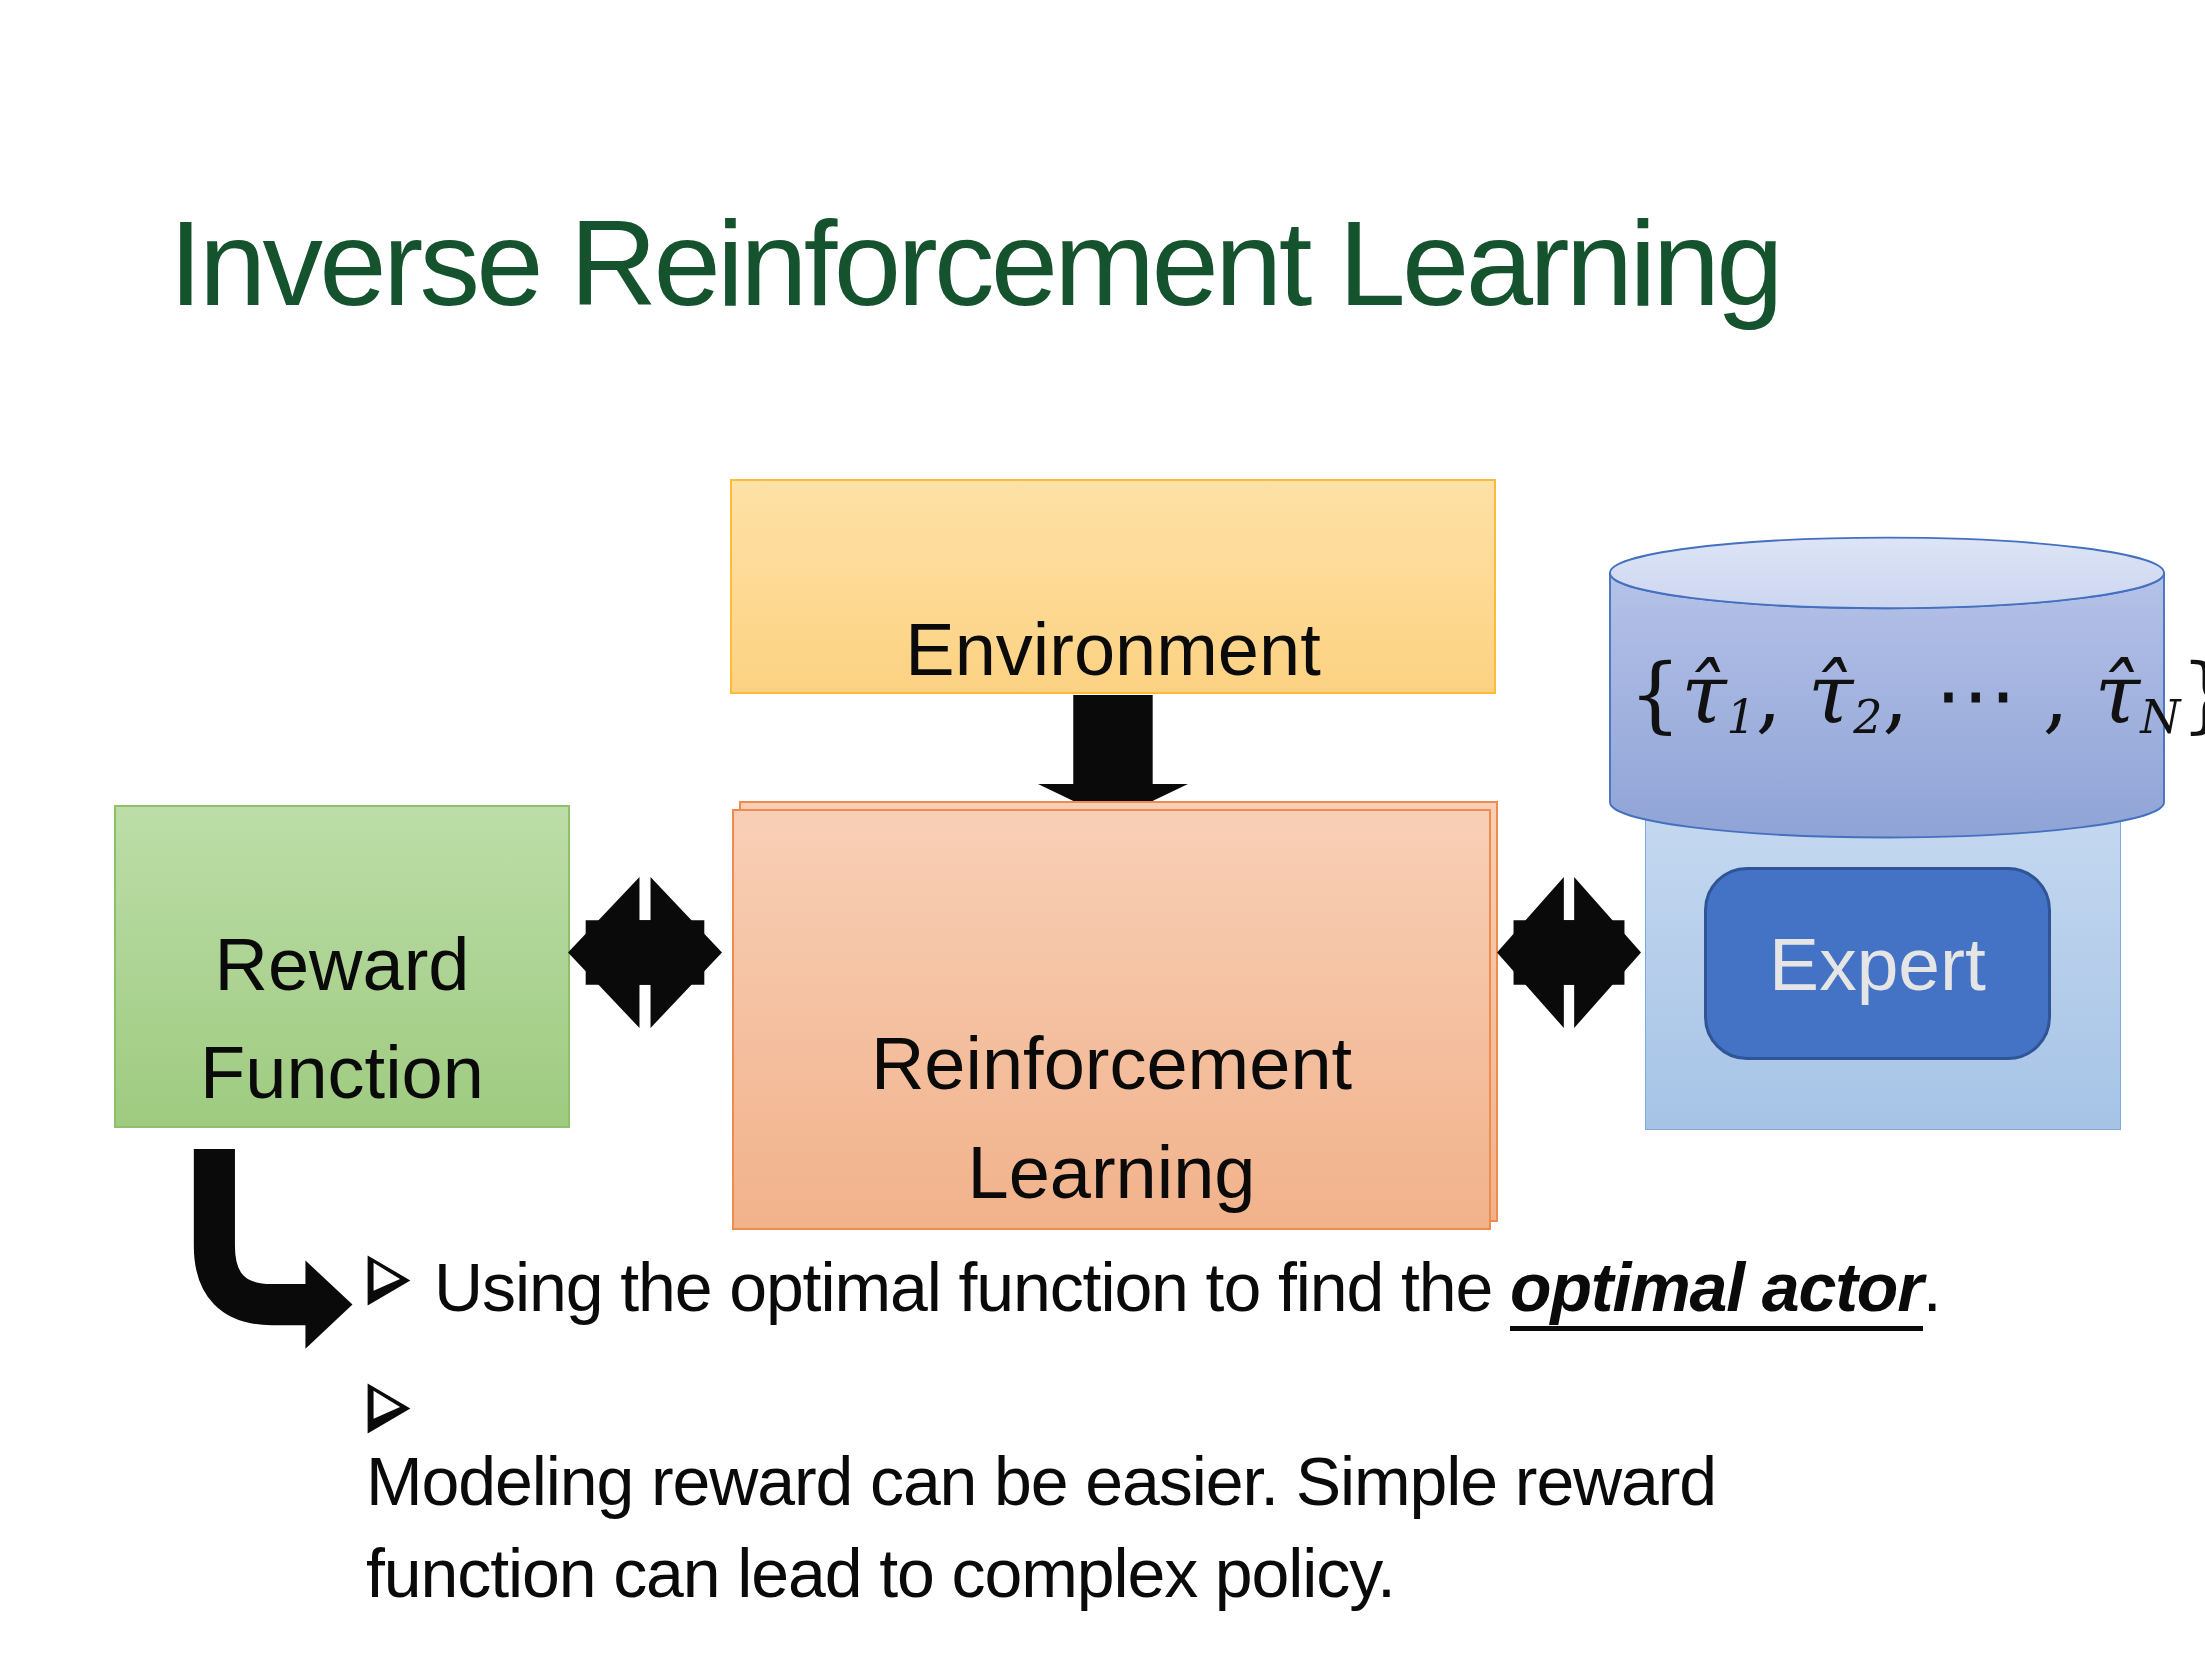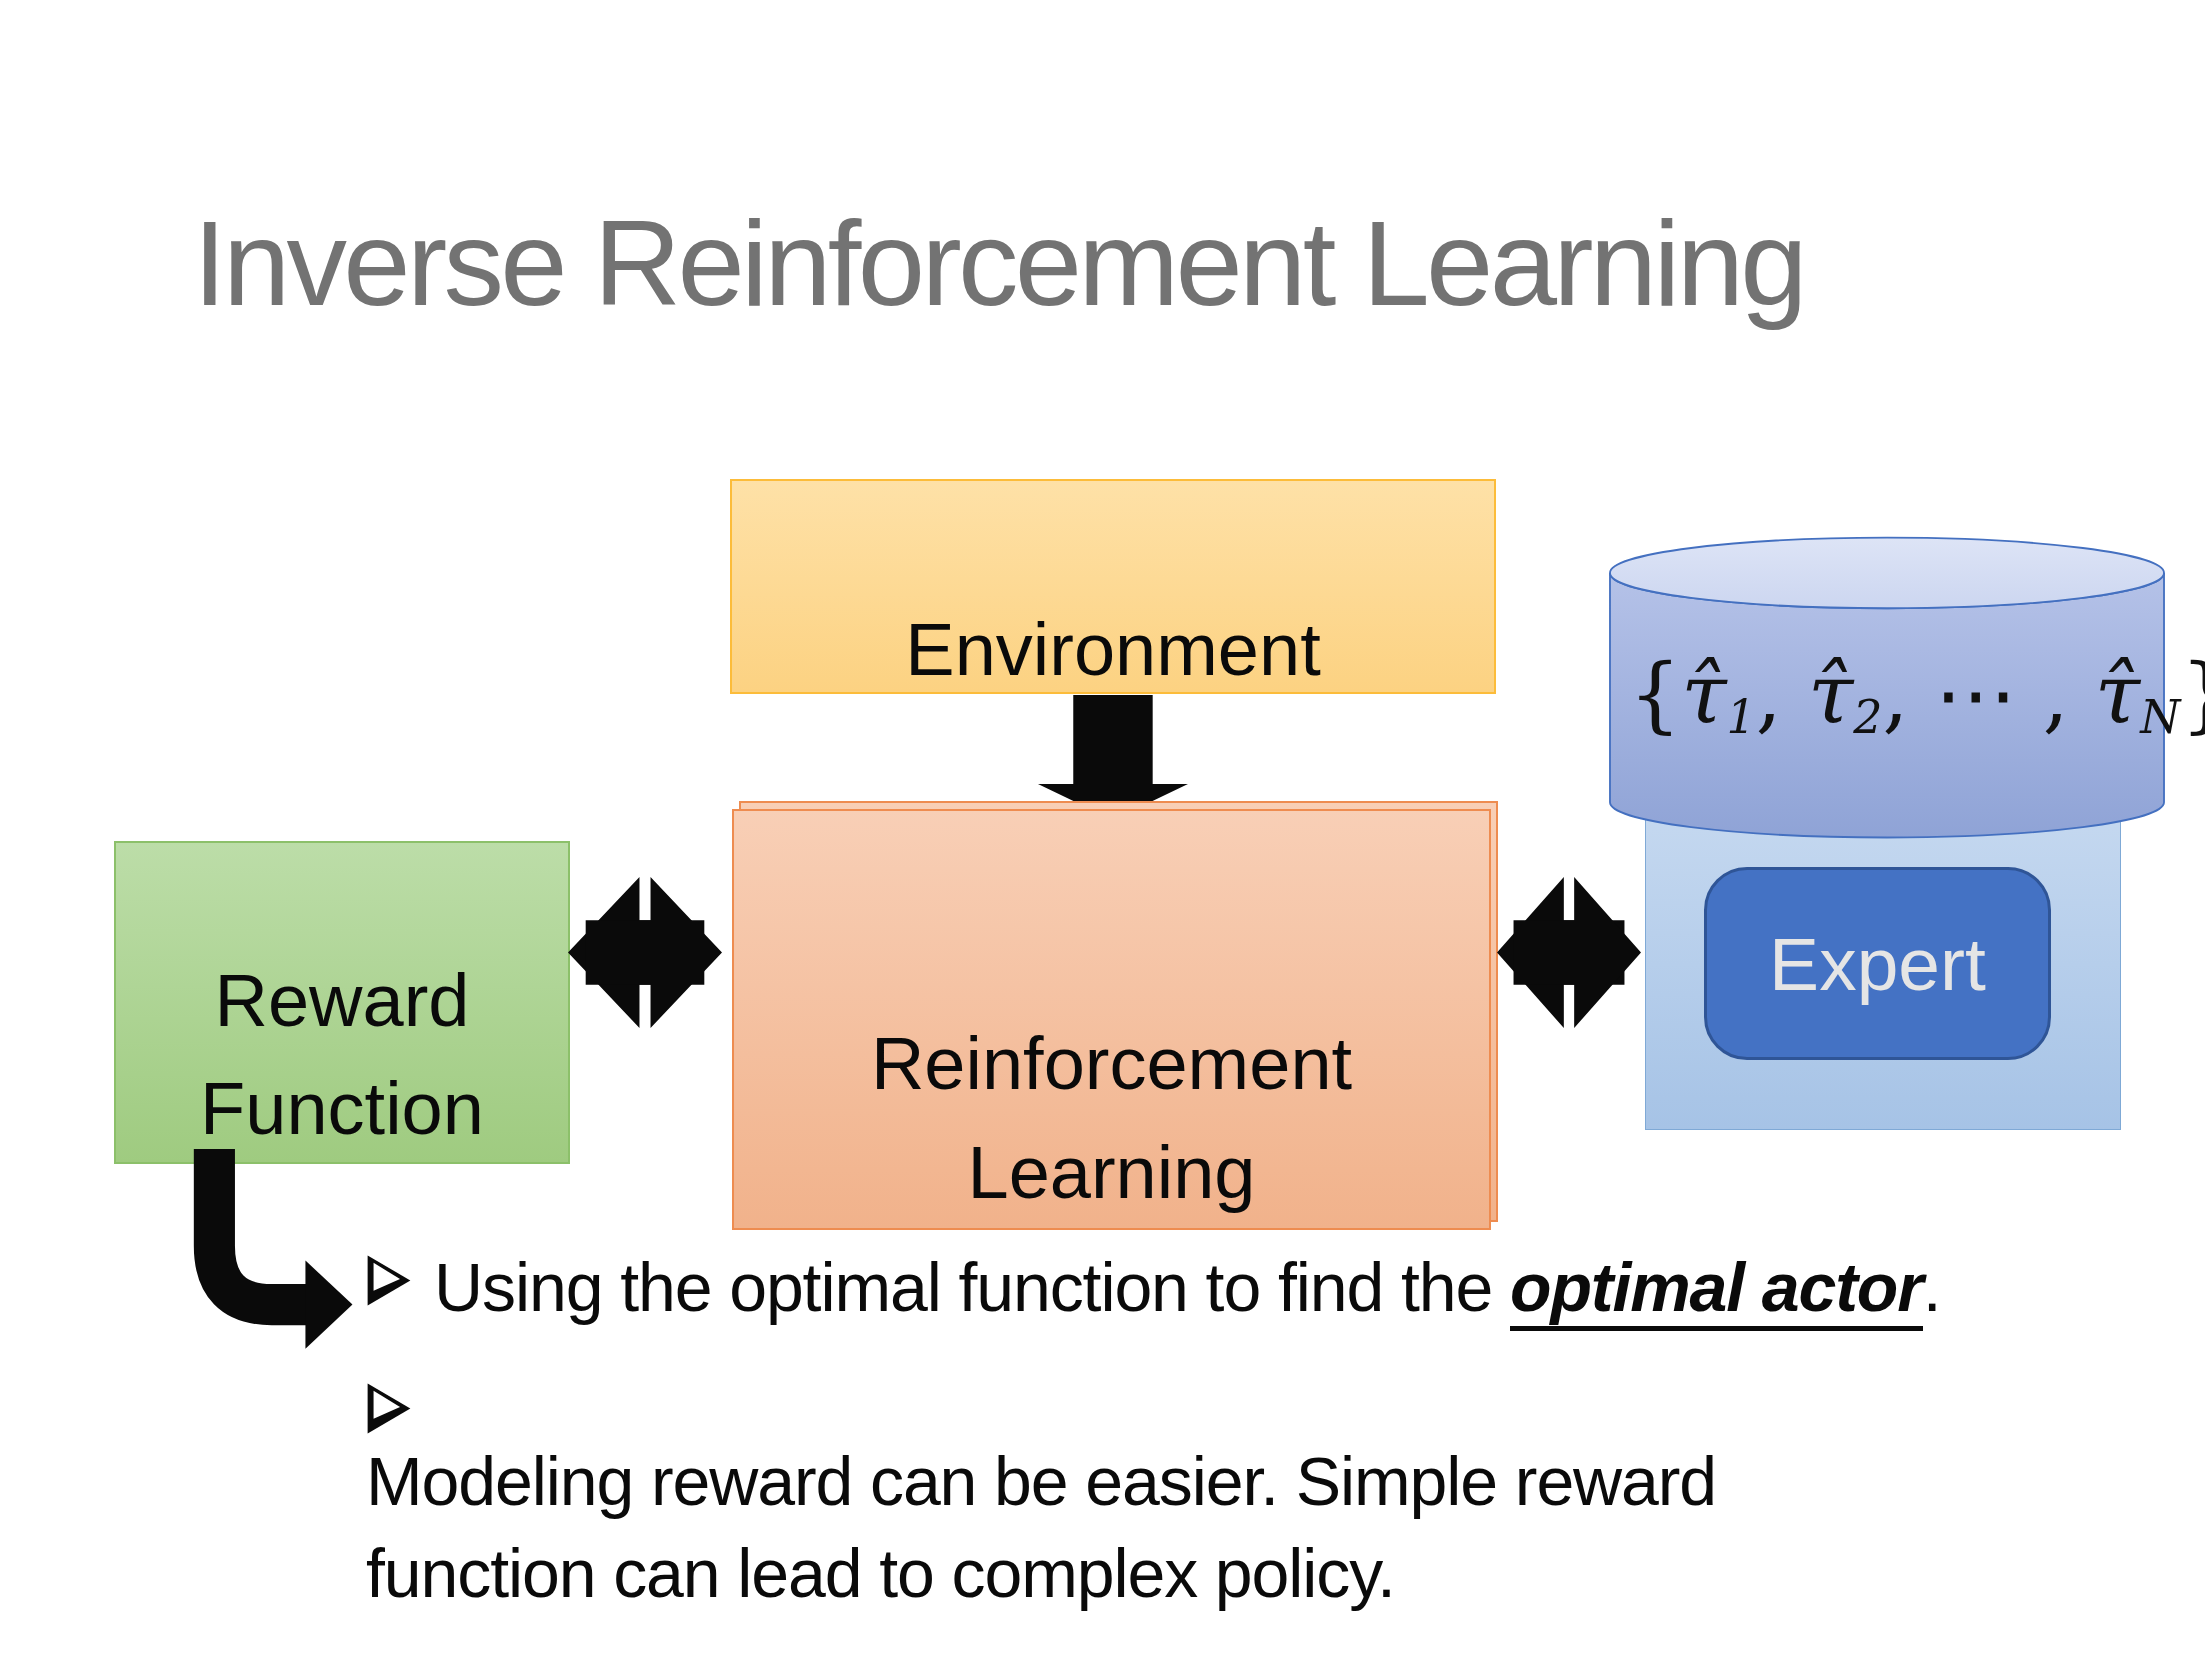--- a/index.html
+++ b/index.html
@@ -4,41 +4,41 @@
 <style>
   html,body { margin:0; padding:0; background:#ffffff; }
   .slide {
     position:relative; width:2205px; height:1654px; background:#ffffff;
     overflow:hidden; font-family:"Liberation Sans", sans-serif; color:#0a0a0a;
   }
   .abs { position:absolute; }
 
   .title {
     left:169px; top:193px; font-size:121px; letter-spacing:-3.7px;
-    white-space:nowrap; color:#737373;margin-left:24px;
+    white-space:nowrap; color:#14532d;
   }
 
   .demo-label {
     left:1621px; top:371px; width:529px; text-align:center;
     font-size:72px; line-height:1.72;
   }
 
   .box { display:flex; align-items:flex-end; justify-content:center; text-align:center; }
 
   .env-box {
     left:730px; top:479px; width:766px; height:215px;
     background:linear-gradient(180deg,#fee1a7 0%,#fcd282 100%);
     border:2.2px solid #fcbc3a; box-sizing:border-box; font-size:74px;
   }
 
   .green-box {
     left:114px; top:805px; width:456px; height:323px;
     background:linear-gradient(180deg,#bcdda8 0%,#9fcb80 100%);
     border:2.9px solid #8cc06a; box-sizing:border-box;
-    font-size:74px; line-height:1.45;margin-top:36px;
+    font-size:74px; line-height:1.45;
   }
   .green-box .inner { max-width:353px; }
 
   .rl-box {
     width:759px; height:421px;
     background:linear-gradient(180deg,#f8cfb6 0%,#f1b28b 100%);
     border:2.2px solid #ee8c50; box-sizing:border-box;
     font-size:74px; line-height:1.48;
   }
   .rl-back  { left:739px; top:801px; }

